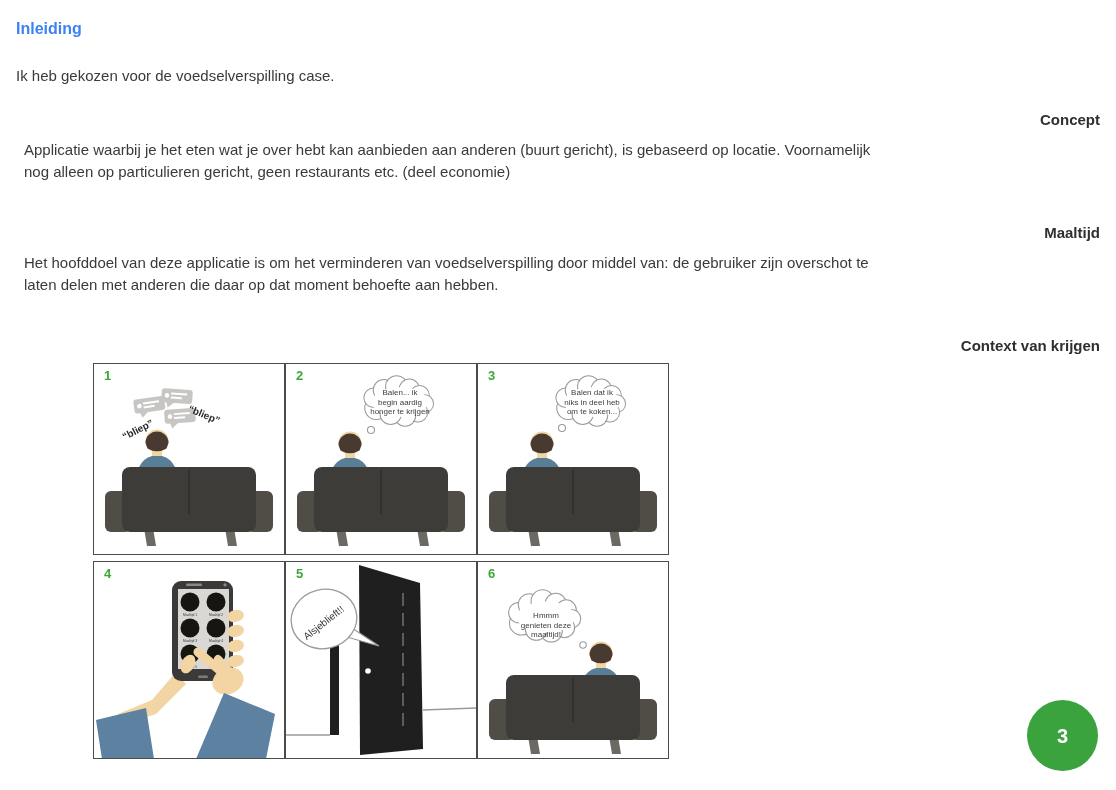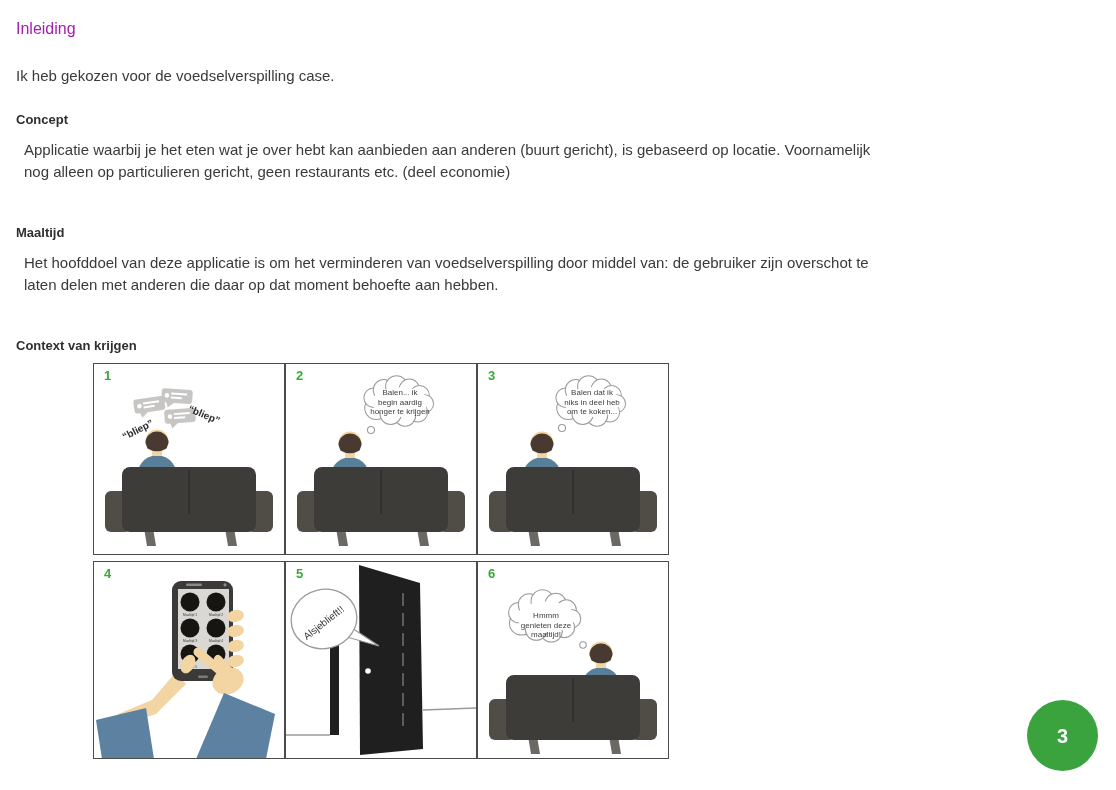--- a/index.html
+++ b/index.html
@@ -1,23 +1,23 @@
 <!DOCTYPE html>
 <html><head>
 <meta charset="utf-8">
 <style>
   html,body { margin:0; padding:0; background:#e9e9e9; }
   .page {
     width:1116px; height:790px; background:#ffffff; position:relative;
     font-family:"Liberation Sans", sans-serif; font-size:15px; line-height:22px;
     color:#3a3a3a; box-sizing:border-box; padding:16px; overflow:hidden;
   }
-  .h-green { color:#a21caf; font-weight:normal; font-size:16px; line-height:22px; margin:2px 0 0 0; }
+  .h-green { color:#3b82f6; font-weight:bold; font-size:16px; line-height:22px; margin:2px 0 0 0; }
   .intro   { margin:25px 0 0 0; }
-  .sec-h   { font-weight:bold; color:#2f2f2f; font-size:13px; line-height:22px; margin:39px 0 0 0; }
+  .sec-h   { font-weight:bold; color:#2f2f2f; font-size:15px; line-height:22px; margin:39px 0 0 0;text-align:right; }
   .sec-h.first { margin-top:22px; }
   .sec-b   { margin:8px; white-space:pre-line; }
 
   .sb { display:grid; grid-template-columns:repeat(3,192px); grid-template-rows:192px 198px;
         gap:6px 0; margin:6px 0 0 77px; width:576px; }
   .panel { position:relative; border:1px solid #4b4b4b; background:#fff; box-sizing:border-box; }
   .panel svg { position:absolute; left:0; top:0; }
   .pnum { position:absolute; left:10px; top:5px; color:#3aa935; font-weight:bold; font-size:13px; line-height:14px; z-index:3; }
   .thought { position:absolute; font-size:8px; line-height:9.5px; color:#3c3c3c; text-align:center;
              white-space:pre-line; z-index:2; width:70px; }

